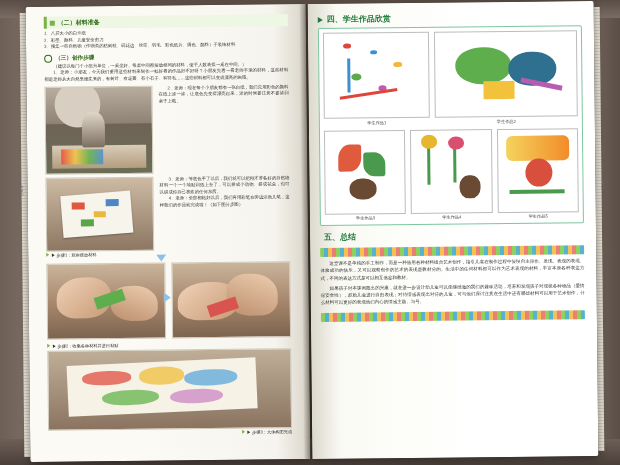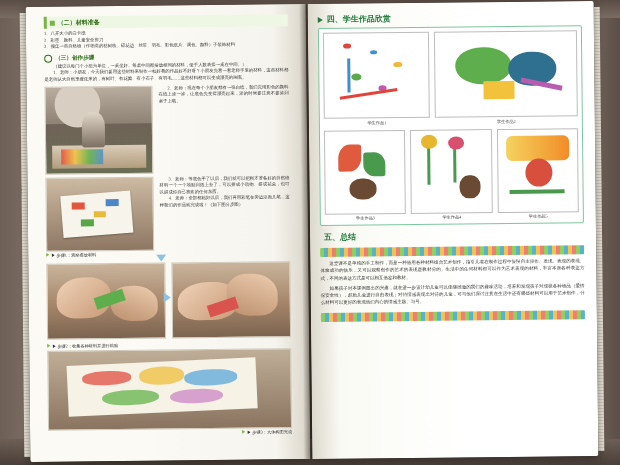--- a/index.html
+++ b/index.html
@@ -2,21 +2,21 @@
 <html><head>
 <meta charset="utf-8">
 <style>
   html,body{margin:0;padding:0;}
   body{
     width:620px;height:465px;overflow:hidden;
     background:#6b5d55;
     font-family:"Liberation Sans",sans-serif;
   }
   .scene{position:relative;width:620px;height:465px;
-    background:linear-gradient(160deg,#7d6f66 0%,#5c4f47 40%,#4a3f39 100%);font-family:Liberation Serif, serif;}
+    background:linear-gradient(160deg,#7d6f66 0%,#5c4f47 40%,#4a3f39 100%);}
   
   .bg-left{position:absolute;left:0;top:0;width:60px;height:465px;
     background:linear-gradient(90deg,#6d5f56,#8a7c72);}
   .bg-right{position:absolute;right:0;top:0;width:40px;height:465px;
     background:linear-gradient(270deg,#5b4e46,#7b6d64);}
   .bg-top{position:absolute;left:0;top:0;width:620px;height:18px;
     background:linear-gradient(180deg,#5a4d45,#7a6c63);}
   .bg-bottom{position:absolute;left:0;bottom:0;width:620px;height:26px;
     background:linear-gradient(0deg,#4a3f39,#6d5f56);}
 

